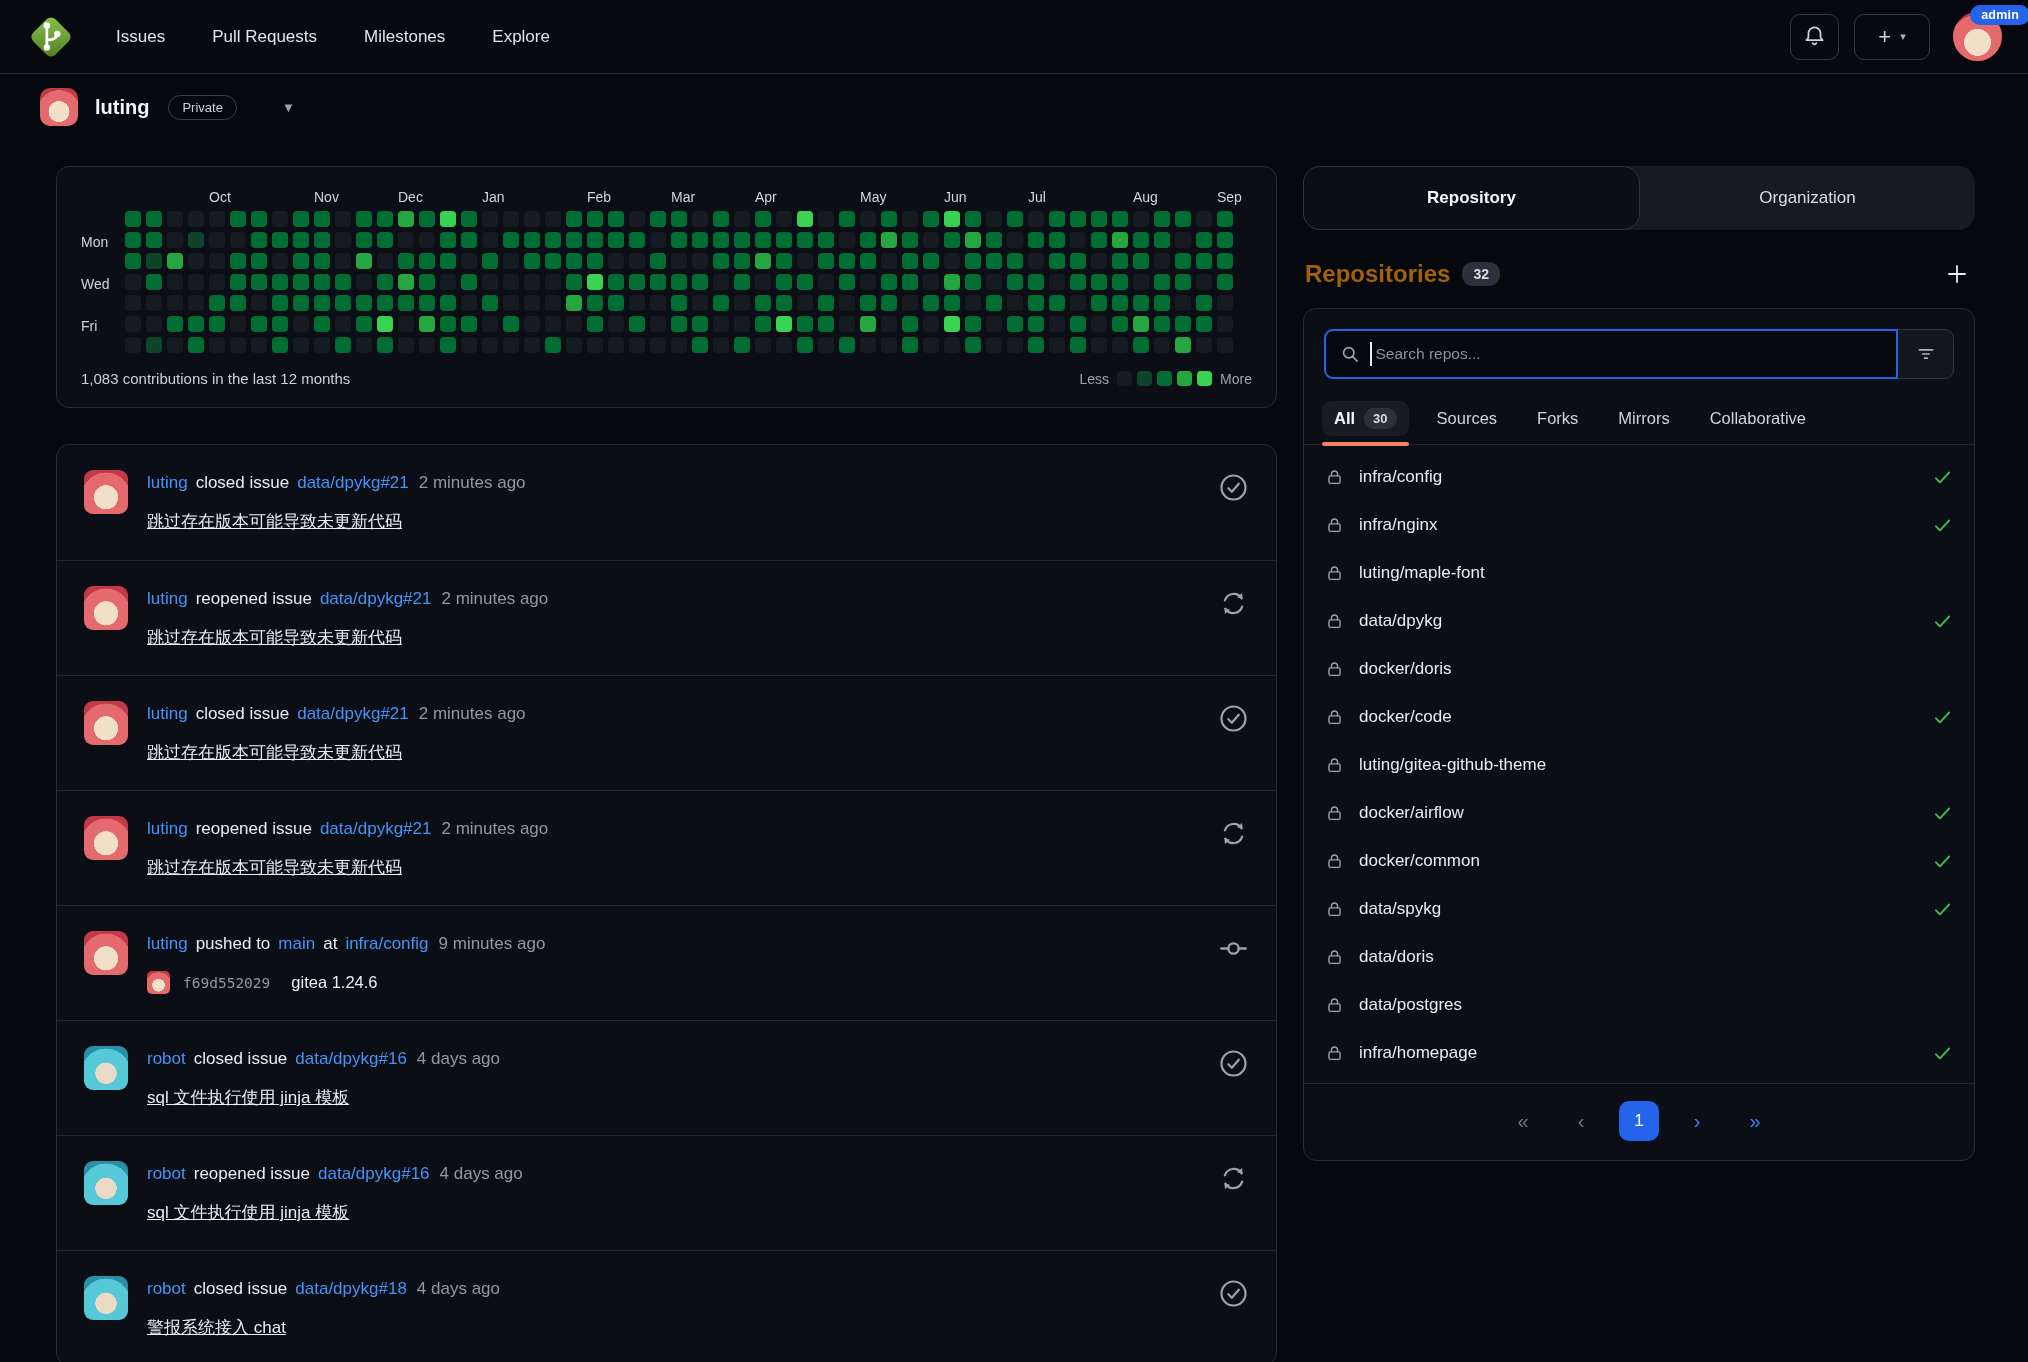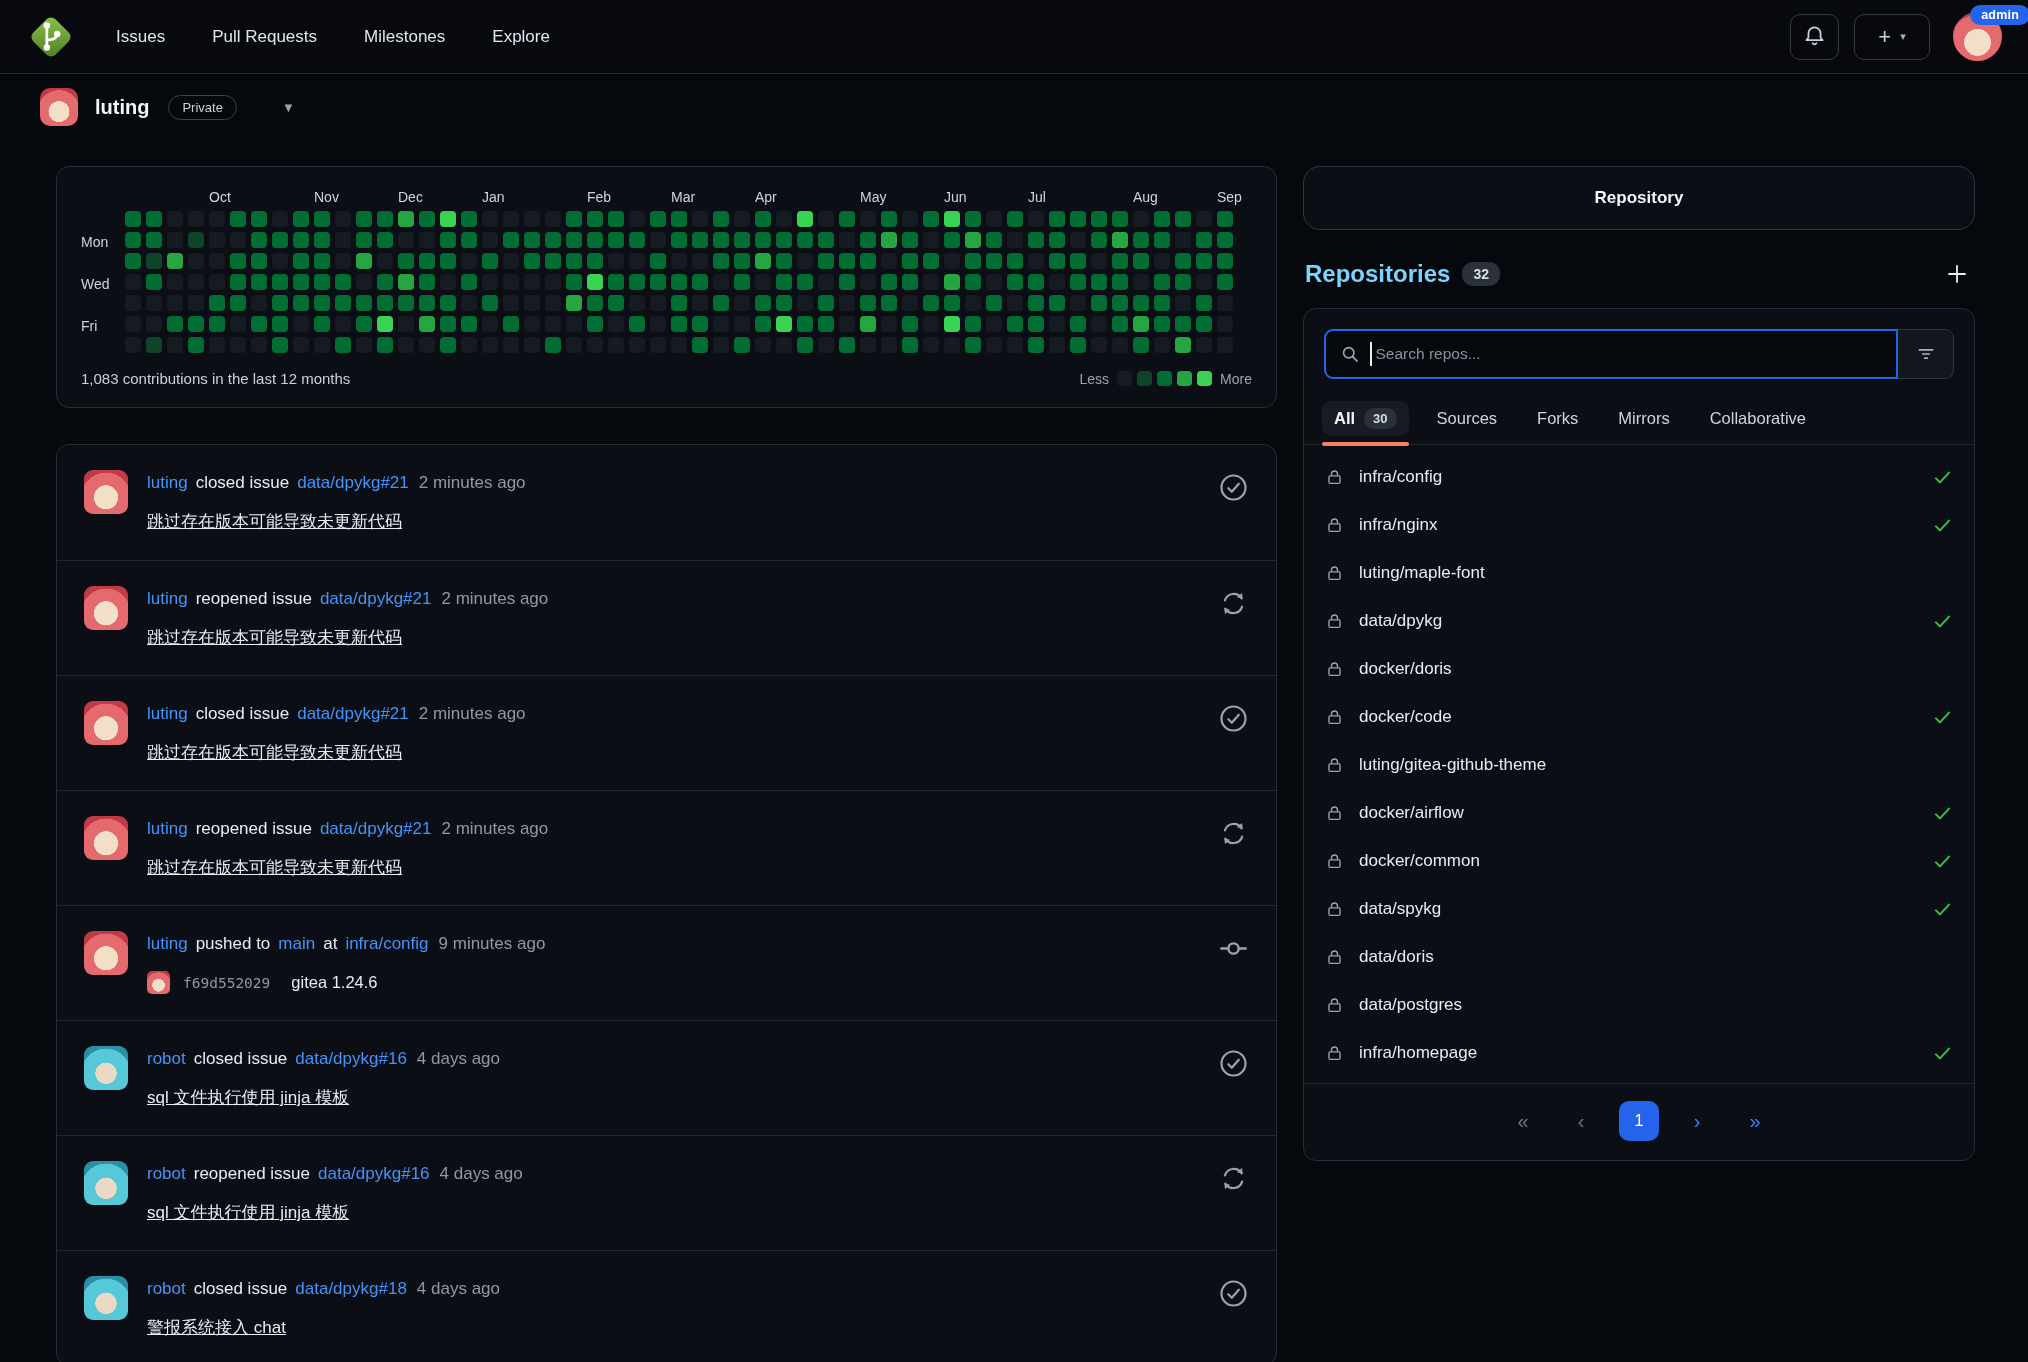--- a/index.html
+++ b/index.html
@@ -105,21 +105,21 @@
   }
   .seg {
     flex:1; display:flex; align-items:center; justify-content:center;
     color:#d7dde3; cursor:pointer; border-radius:17px;
   }
   .seg.active {
     background:#0b0f15; border:1px solid #2f353d; font-weight:700; color:#f0f6fc;
   }
 
   .repos-header { display:flex; align-items:center; margin:30px 6px 0 2px; }
-  .repos-title { font-size:24px; font-weight:700; color:#7dd3fc; }
+  .repos-title { font-size:24px; font-weight:700; color:#a16207; }
   .count-badge {
     background:#2a313a; color:#d7dde3; font-size:14px; font-weight:600;
     border-radius:11px; padding:4px 11px; margin-left:12px;
   }
   .add-repo { margin-left:auto; color:#e6edf3; cursor:pointer; }
 
   .repos-card { margin-top:20px; padding-top:20px; }
   .search-row { display:flex; padding:0 20px; }
   .search-box {
     flex:1; display:flex; align-items:center; gap:10px;
@@ -921,20 +921,21 @@
       </svg>
     </span>
 
   </div>
       </div>
   </div>
 
   <div class="right-col">
     <div class="seg-control" id="seg-tabs">
         <div class="seg active">Repository</div>
+        <div class="seg">Organization</div>
       </div>
 
     <div class="repos-header">
       <span class="repos-title">Repositories</span>
       <span class="count-badge">32</span>
       <span class="add-repo">
         <svg width="24" height="24" viewBox="0 0 24 24" stroke="currentColor" stroke-width="1.8" stroke-linecap="round">
             <path d="M12 4v16M4 12h16"></path>
           </svg>
       </span>

